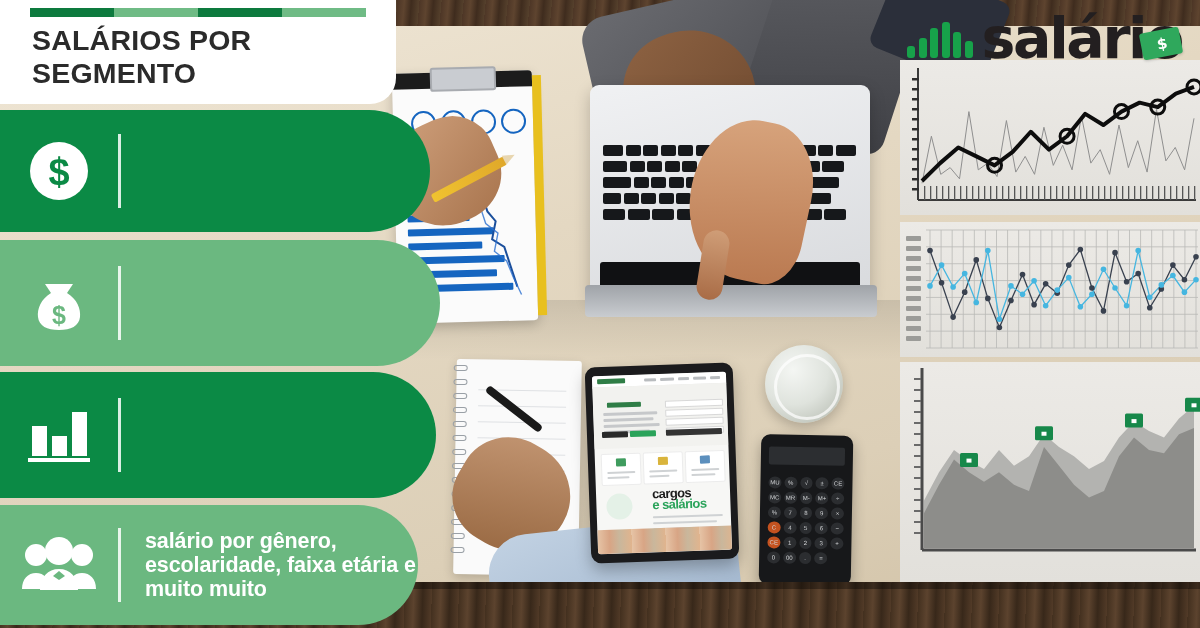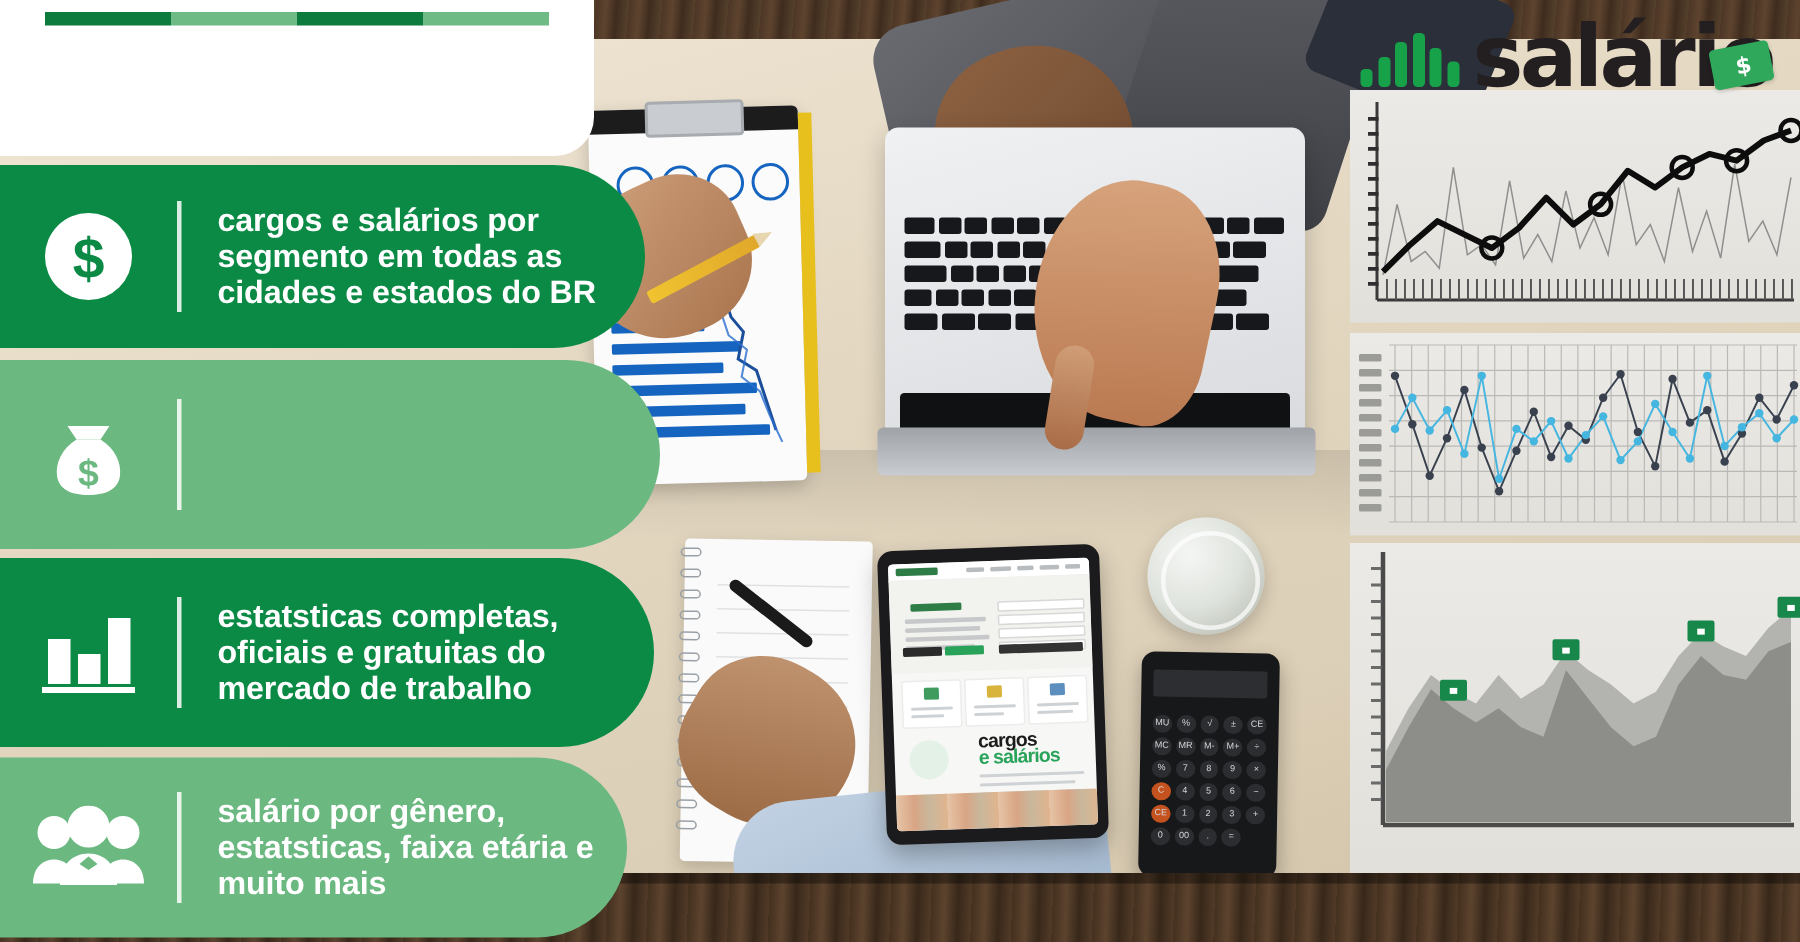--- a/index.html
+++ b/index.html
@@ -615,20 +615,21 @@
     <div class="wood-bottom"></div>
   </div>
 
   <div class="title-card">
     <div class="stripe" id="stripe">
         <span style="background: rgb(13, 122, 62);"></span>
         <span style="background: rgb(111, 187, 133);"></span>
         <span style="background: rgb(13, 122, 62);"></span>
         <span style="background: rgb(111, 187, 133);"></span>
       </div>
+    <div class="title-text">SALÁRIOS POR SEGMENTO</div>
   </div>
 
   <div class="logo">
     <div class="eq" id="eq">
         <i style="height: 12px; background: rgb(23, 162, 74);"></i>
         <i style="height: 20px; background: rgb(23, 162, 74);"></i>
         <i style="height: 30px; background: rgb(23, 162, 74);"></i>
         <i style="height: 36px; background: rgb(23, 162, 74);"></i>
         <i style="height: 26px; background: rgb(23, 162, 74);"></i>
         <i style="height: 17px; background: rgb(23, 162, 74);"></i>
@@ -641,21 +642,20 @@
 
   <div id="rows">
       <div class="row" style="top: 110px; height: 122px; width: 430px; background: rgb(11, 138, 69); border-radius: 0px 61px 61px 0px;">
         <div class="ico">
           <svg width="64" height="64" viewBox="0 0 64 64">
             <circle cx="32" cy="32" r="29" fill="#ffffff"></circle>
             <text x="32" y="46" font-size="38" font-weight="bold" text-anchor="middle" font-family="Liberation Sans, sans-serif" fill="#0b8a45">$</text>
           </svg>
         </div>
         <div class="divider"></div>
-        <div class="txt">cargos e salários por segmento em todas as cidades e estados do BR</div>
       </div>
       <div class="row" style="top: 240px; height: 126px; width: 440px; background: rgb(107, 184, 128); border-radius: 0px 63px 63px 0px;">
         <div class="ico">
           <svg width="66" height="66" viewBox="0 0 66 66">
             <path d="M19 14 h28 l-6 9 h-16 z" fill="#ffffff"></path>
             <path d="M25 23 c-10 6 -14 16 -13 24 c1 9 9 13 21 13 c12 0 20 -4 21 -13 c1 -8 -3 -18 -13 -24 z" fill="#ffffff"></path>
             <text x="33" y="54" font-size="25" font-weight="bold" text-anchor="middle" font-family="Liberation Sans, sans-serif" fill="#6bb880">$</text>
           </svg>
         </div>
         <div class="divider"></div>
@@ -663,32 +663,31 @@
       <div class="row" style="top: 372px; height: 126px; width: 436px; background: rgb(11, 138, 69); border-radius: 0px 63px 63px 0px;">
         <div class="ico">
           <svg width="68" height="62" viewBox="0 0 68 62">
             <rect x="7" y="22" width="15" height="30" fill="#ffffff"></rect>
             <rect x="27" y="32" width="15" height="20" fill="#ffffff"></rect>
             <rect x="47" y="8" width="15" height="44" fill="#ffffff"></rect>
             <rect x="3" y="54" width="62" height="4" fill="#ffffff"></rect>
           </svg>
         </div>
         <div class="divider"></div>
-        <div class="txt">estatsticas completas, oficiais e gratuitas do mercado de trabalho</div>
       </div>
       <div class="row" style="top: 505px; height: 120px; width: 418px; background: rgb(107, 184, 128); border-radius: 0px 60px 60px 0px;">
         <div class="ico">
           <svg width="78" height="56" viewBox="0 0 78 56">
             <circle cx="16" cy="18" r="11" fill="#ffffff"></circle>
             <path d="M2 52 c0-10 6-16 14-16 c8 0 14 6 14 16 z" fill="#ffffff"></path>
             <circle cx="62" cy="18" r="11" fill="#ffffff"></circle>
             <path d="M48 52 c0-10 6-16 14-16 c8 0 14 6 14 16 z" fill="#ffffff"></path>
             <circle cx="39" cy="14" r="14" fill="#ffffff"></circle>
             <path d="M20 53 c0-13 8-21 19-21 c11 0 19 8 19 21 z" fill="#ffffff"></path>
             <path d="M39 34 l-6 5 l6 4 l6-4 z" fill="#6bb880"></path>
           </svg>
         </div>
         <div class="divider"></div>
-        <div class="txt">salário por gênero, estatsticas, faixa etária e muito mais</div>
+        <div class="txt">salário por gênero, escolaridade, faixa etária e muito muito</div>
       </div>
     </div>
 
 </div>
 
 </body></html>

